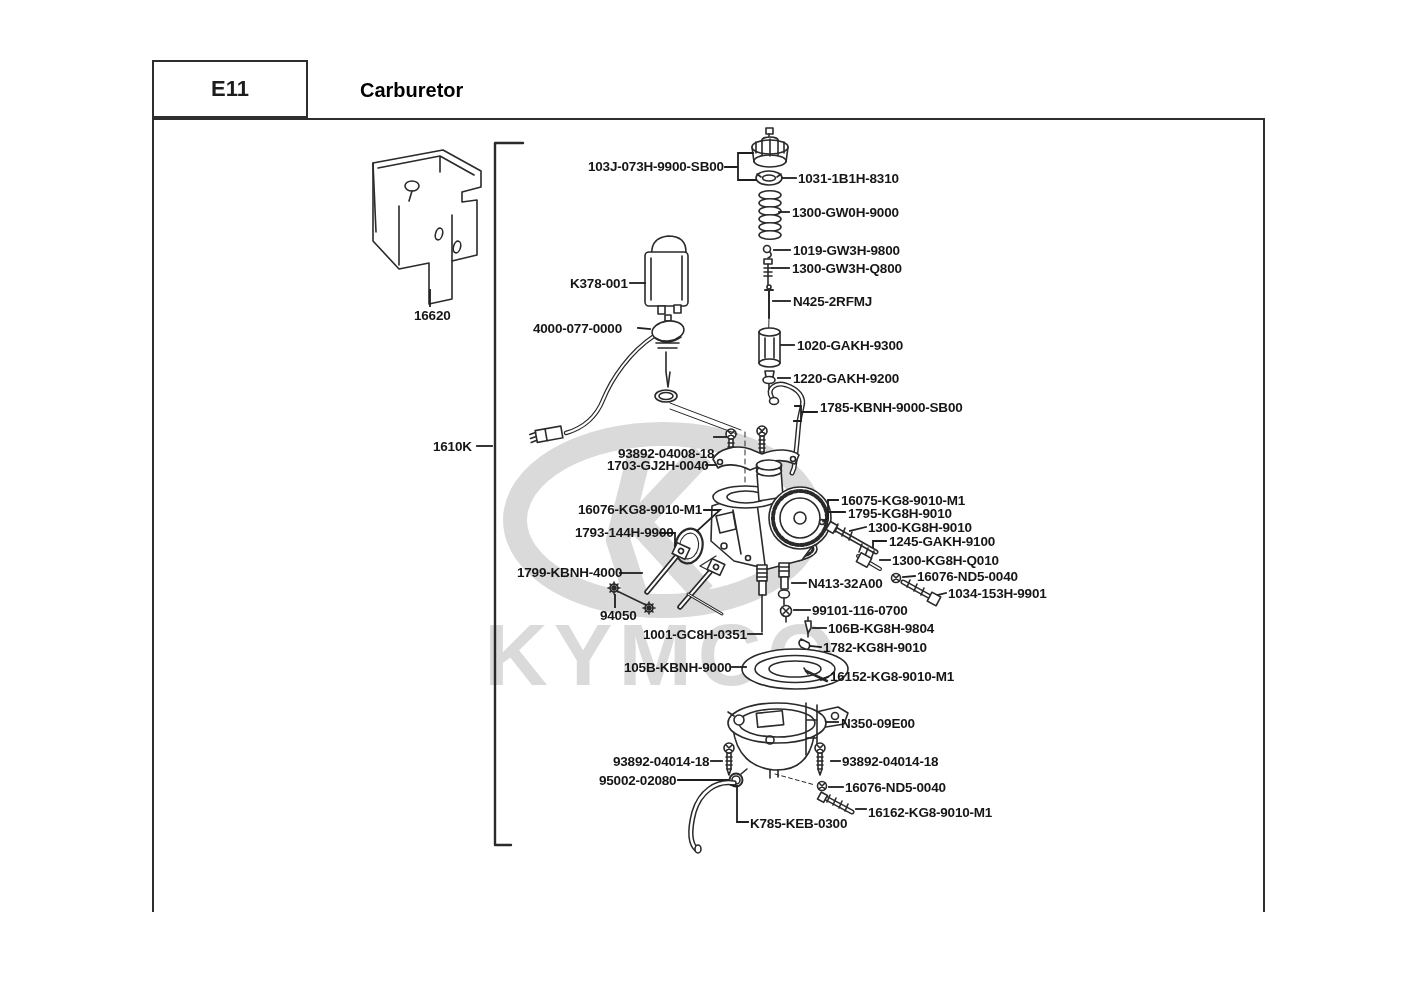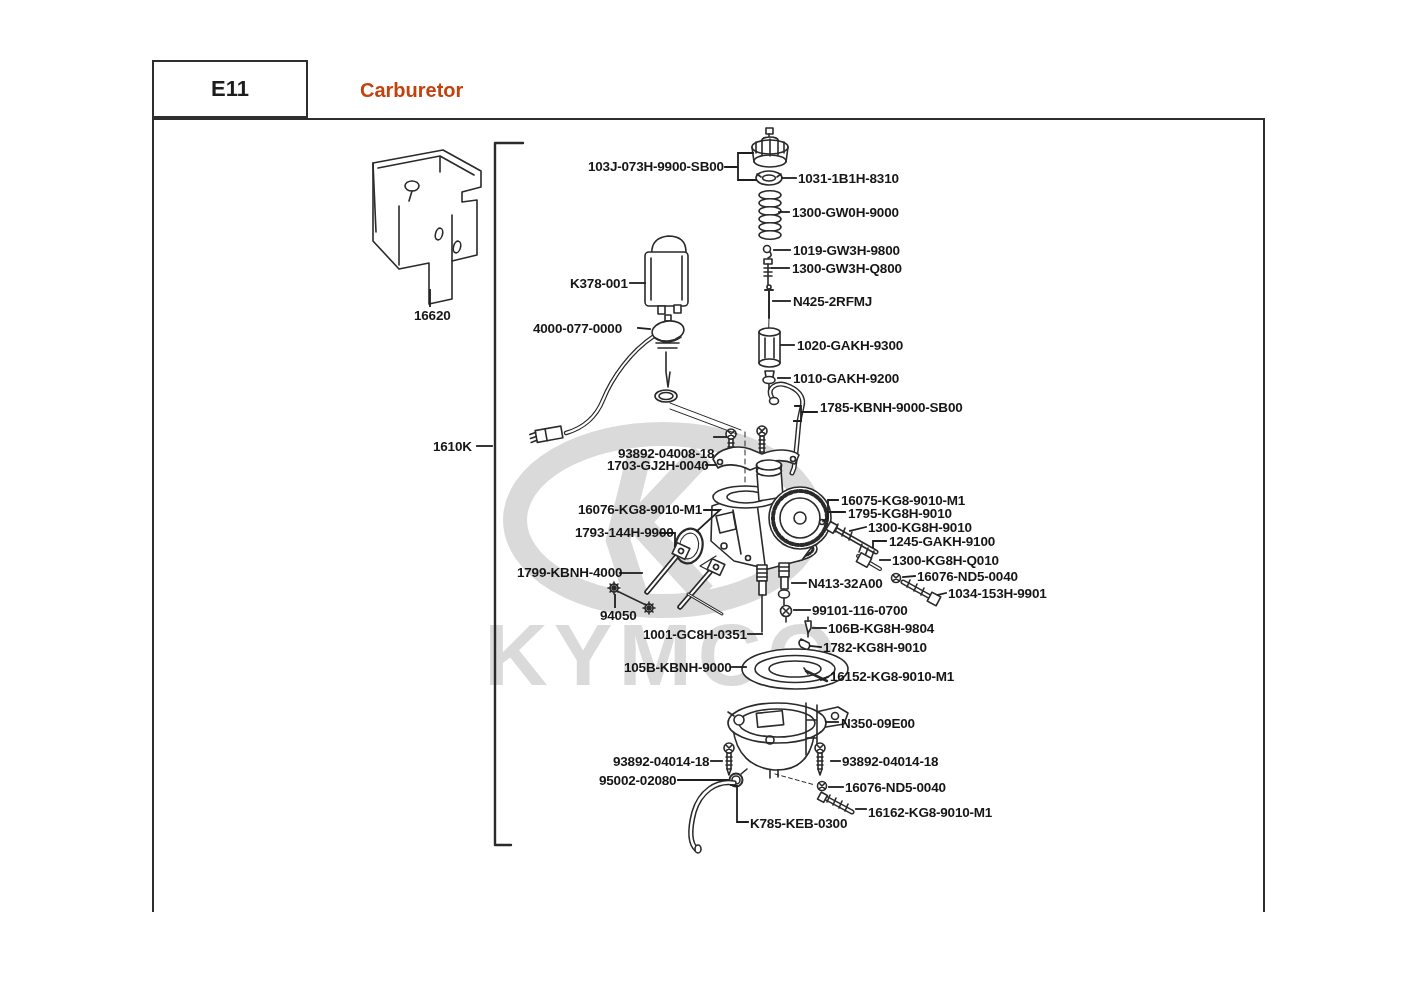--- a/index.html
+++ b/index.html
@@ -1,21 +1,21 @@
 <!DOCTYPE html>
 <html><head>
 <meta charset="utf-8">
 <style>
   html,body{margin:0;padding:0;background:#fff;}
   .page{position:relative;width:1415px;height:912px;background:#ffffff;overflow:hidden;
         font-family:"Liberation Sans",sans-serif;}
   .hdr-box{position:absolute;left:152px;top:60px;width:156px;height:58px;
            border:2px solid #2e2e2e;display:flex;align-items:center;justify-content:center;
            font-weight:bold;font-size:22px;color:#1d1d1d;background:#fff;box-sizing:border-box;}
-  .hdr-title{position:absolute;left:360px;top:79px;font-weight:bold;font-size:20px;color:#c2410c;}
+  .hdr-title{position:absolute;left:360px;top:79px;font-weight:bold;font-size:20px;color:#000000;}
   .frame{position:absolute;left:152px;top:118px;width:1113px;height:830px;
          border:2px solid #2e2e2e;box-sizing:border-box;}
   .lbl{position:absolute;font-weight:bold;font-size:13.5px;color:#161616;
        white-space:nowrap;letter-spacing:-0.2px;line-height:15px;}
   .pageno{position:absolute;left:652px;top:953px;width:120px;text-align:center;
           font-weight:bold;font-size:17px;color:#1d1d1d;}
   svg.art{position:absolute;left:0;top:0;}
 </style>
 </head>
 <body>
@@ -353,21 +353,21 @@
     </g>
   </svg>
 
   <div class="lbl" style="left:588px;top:159px">103J-073H-9900-SB00</div>
   <div class="lbl" style="left:798px;top:171px">1031-1B1H-8310</div>
   <div class="lbl" style="left:792px;top:205px">1300-GW0H-9000</div>
   <div class="lbl" style="left:793px;top:243px">1019-GW3H-9800</div>
   <div class="lbl" style="left:792px;top:261px">1300-GW3H-Q800</div>
   <div class="lbl" style="left:793px;top:294px">N425-2RFMJ</div>
   <div class="lbl" style="left:797px;top:338px">1020-GAKH-9300</div>
-  <div class="lbl" style="left:793px;top:371px">1010-GAKH-9200</div>
+  <div class="lbl" style="left:793px;top:371px">1220-GAKH-9200</div>
   <div class="lbl" style="left:820px;top:400px">1785-KBNH-9000-SB00</div>
   <div class="lbl" style="left:618px;top:446px">93892-04008-18</div>
   <div class="lbl" style="left:607px;top:458px">1703-GJ2H-0040</div>
   <div class="lbl" style="left:570px;top:276px">K378-001</div>
   <div class="lbl" style="left:533px;top:321px">4000-077-0000</div>
   <div class="lbl" style="left:414px;top:308px">16620</div>
   <div class="lbl" style="left:433px;top:439px">1610K</div>
   <div class="lbl" style="left:841px;top:493px">16075-KG8-9010-M1</div>
   <div class="lbl" style="left:848px;top:506px">1795-KG8H-9010</div>
   <div class="lbl" style="left:868px;top:520px">1300-KG8H-9010</div>

